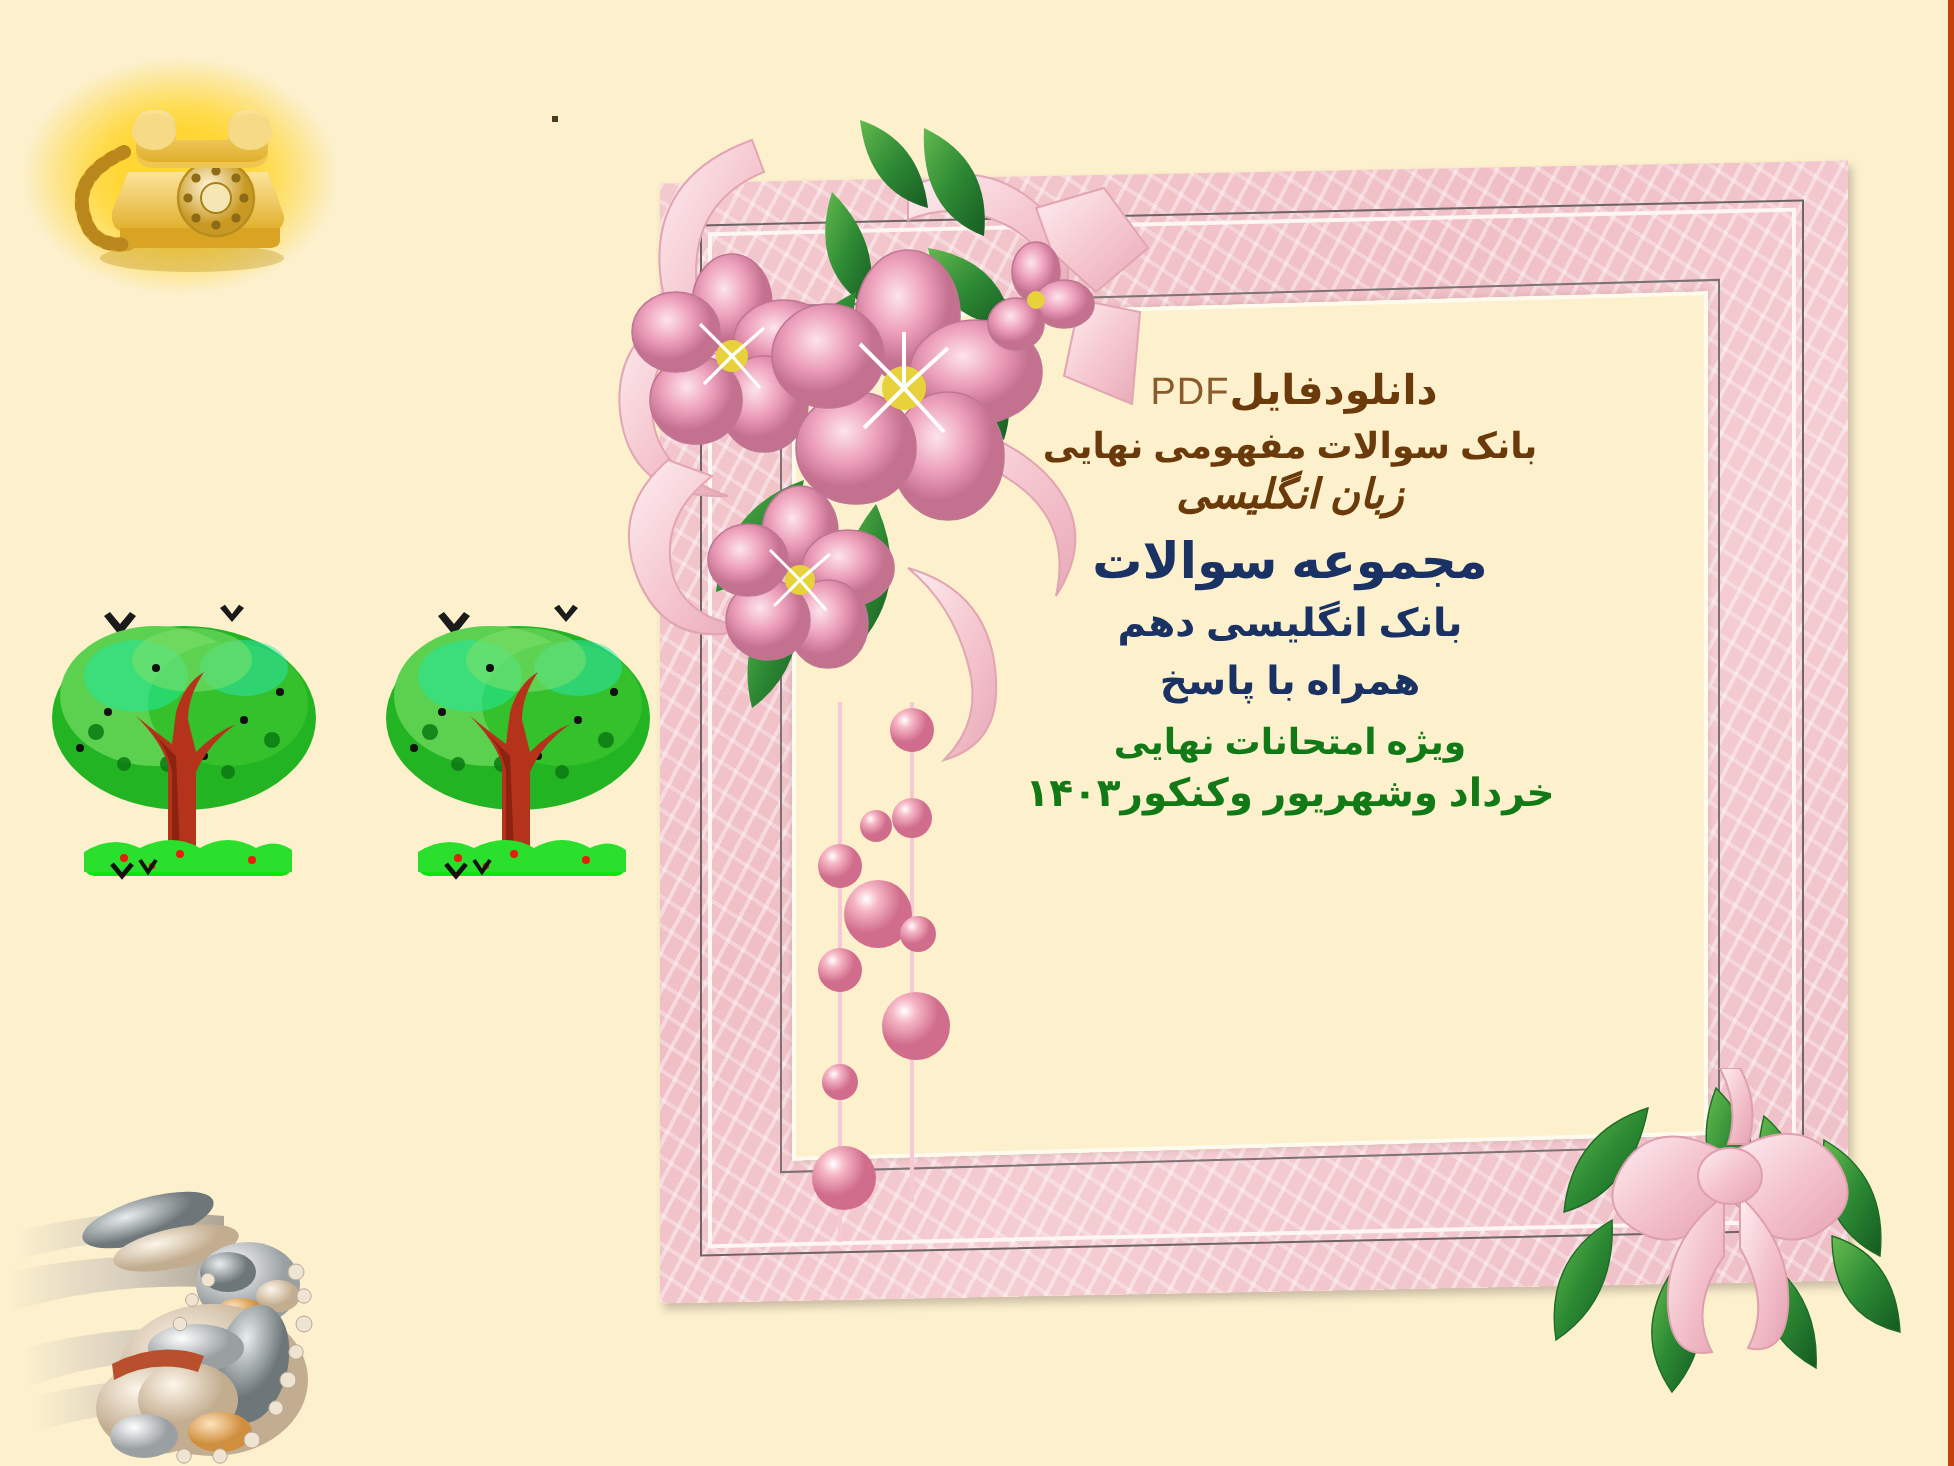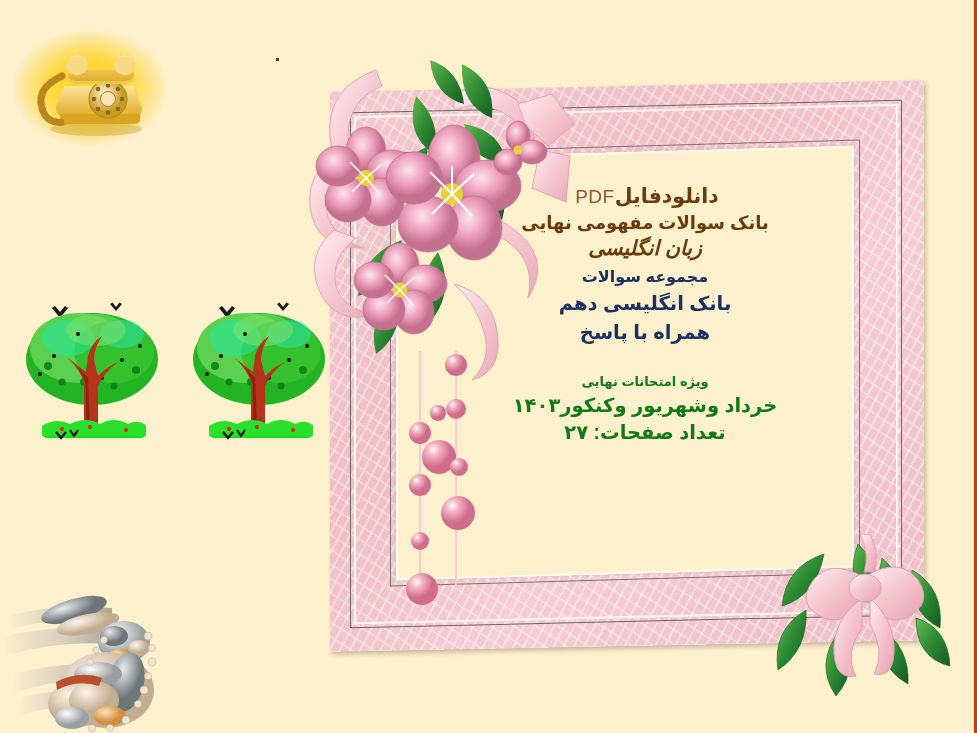--- a/index.html
+++ b/index.html
@@ -90,25 +90,25 @@
     white-space:nowrap;
     margin:0;
   }
   .t-brown{color:#6b3a0b;}
   .t-navy{color:#1a3263;}
   .t-green{color:#117a16;}
   .l1{font-size:20.5px;padding-bottom:7px;letter-spacing:-.2px;}
   .l1 .pdf{color:#8a5a2b;font-weight:normal;font-size:19px;padding-left:4px;letter-spacing:.5px;}
   .l2{font-size:18px;padding-bottom:6px;}
   .l3{font-size:20.5px;padding-bottom:11px;font-style:italic;}
-  .l4{font-size:16px;padding-bottom:9px;}
+  .l4{font-size:25px;padding-bottom:9px;}
   .l5{font-size:19.5px;padding-bottom:9px;}
   .l6{font-size:19.5px;padding-bottom:9px;}
   .l7{font-size:19.5px;padding-bottom:11px;}
-  .l8{font-size:13px;padding-bottom:8px;margin-top:22px;}
+  .l8{font-size:18px;padding-bottom:8px;}
   .l9{font-size:19.5px;padding-bottom:7px;}
   .l10{font-size:19.5px;}
 
   .speck{
     position:absolute;left:276px;top:58px;width:3px;height:3px;
     background:#4a3a22;
   }
 </style>
 </head>
 <body>
@@ -478,16 +478,15 @@
 
   <div class="text-block">
     <p class="tline t-brown l1"><span>دانلودفایل</span><span class="pdf">PDF</span></p>
     <p class="tline t-brown l2">بانک سوالات مفهومی نهایی</p>
     <p class="tline t-brown l3">زبان انگلیسی</p>
     <p class="tline t-navy  l4">مجموعه سوالات</p>
     <p class="tline t-navy  l6">بانک انگلیسی دهم</p>
     <p class="tline t-navy  l7">همراه با پاسخ</p>
     <p class="tline t-green l8">ویژه امتحانات نهایی</p>
     <p class="tline t-green l9">خرداد وشهریور وکنکور۱۴۰۳</p>
-    <p class="tline t-green l10">تعداد صفحات:  ۲۷</p>
   </div>
 
 </div>
 
 </body></html>

